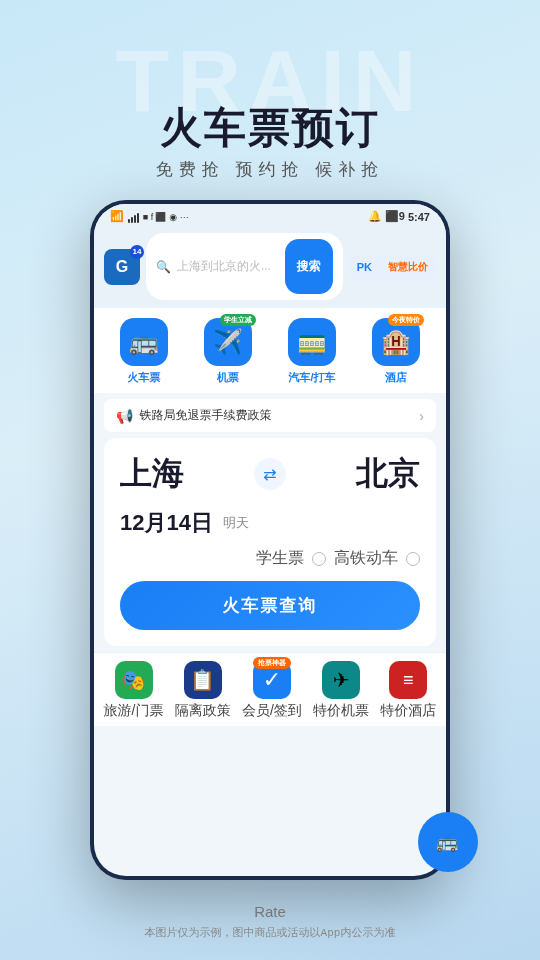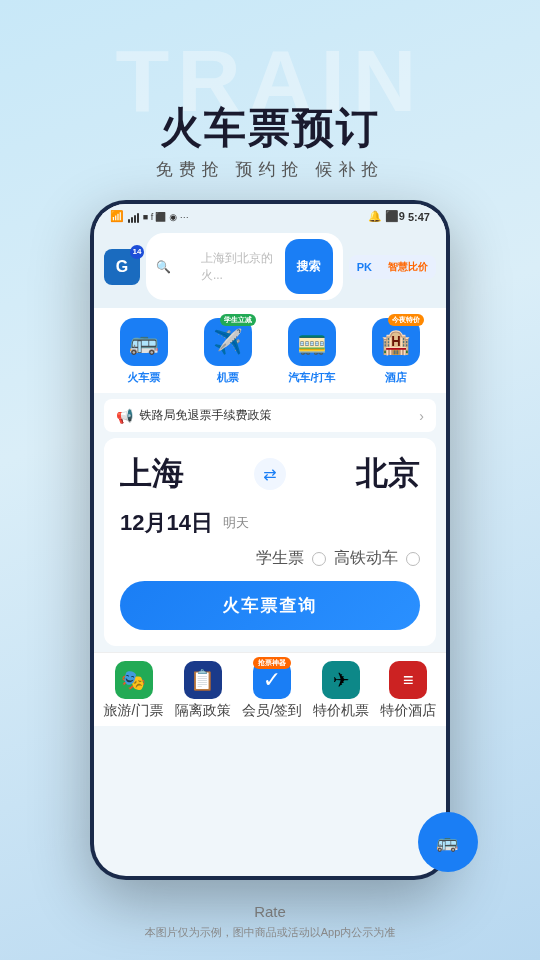--- a/index.html
+++ b/index.html
@@ -153,21 +153,20 @@
 
     .search-icon-inner {
       color: #aaa;
       font-size: 12px;
     }
 
     .search-placeholder {
       font-size: 12px;
       color: #bbb;
       flex: 1;
-      margin-left: 24px;
     }
 
     .search-btn {
       background: #1a7ef5;
       color: white;
       border-radius: 14px;
       padding: 19px 12px;
       font-size: 12px;
       font-weight: 600;
     }
@@ -419,20 +418,21 @@
     }
 
     
     .footer-note {
       position: absolute;
       bottom: 20px;
       width: 100%;
       text-align: center;
       font-size: 11px;
       color: #888;
+      font-family: Liberation Mono, monospace;
     }
 
     
     .zhixin-circle {
       position: absolute;
       bottom: 88px;
       right: 62px;
       width: 60px;
       height: 60px;
     }

